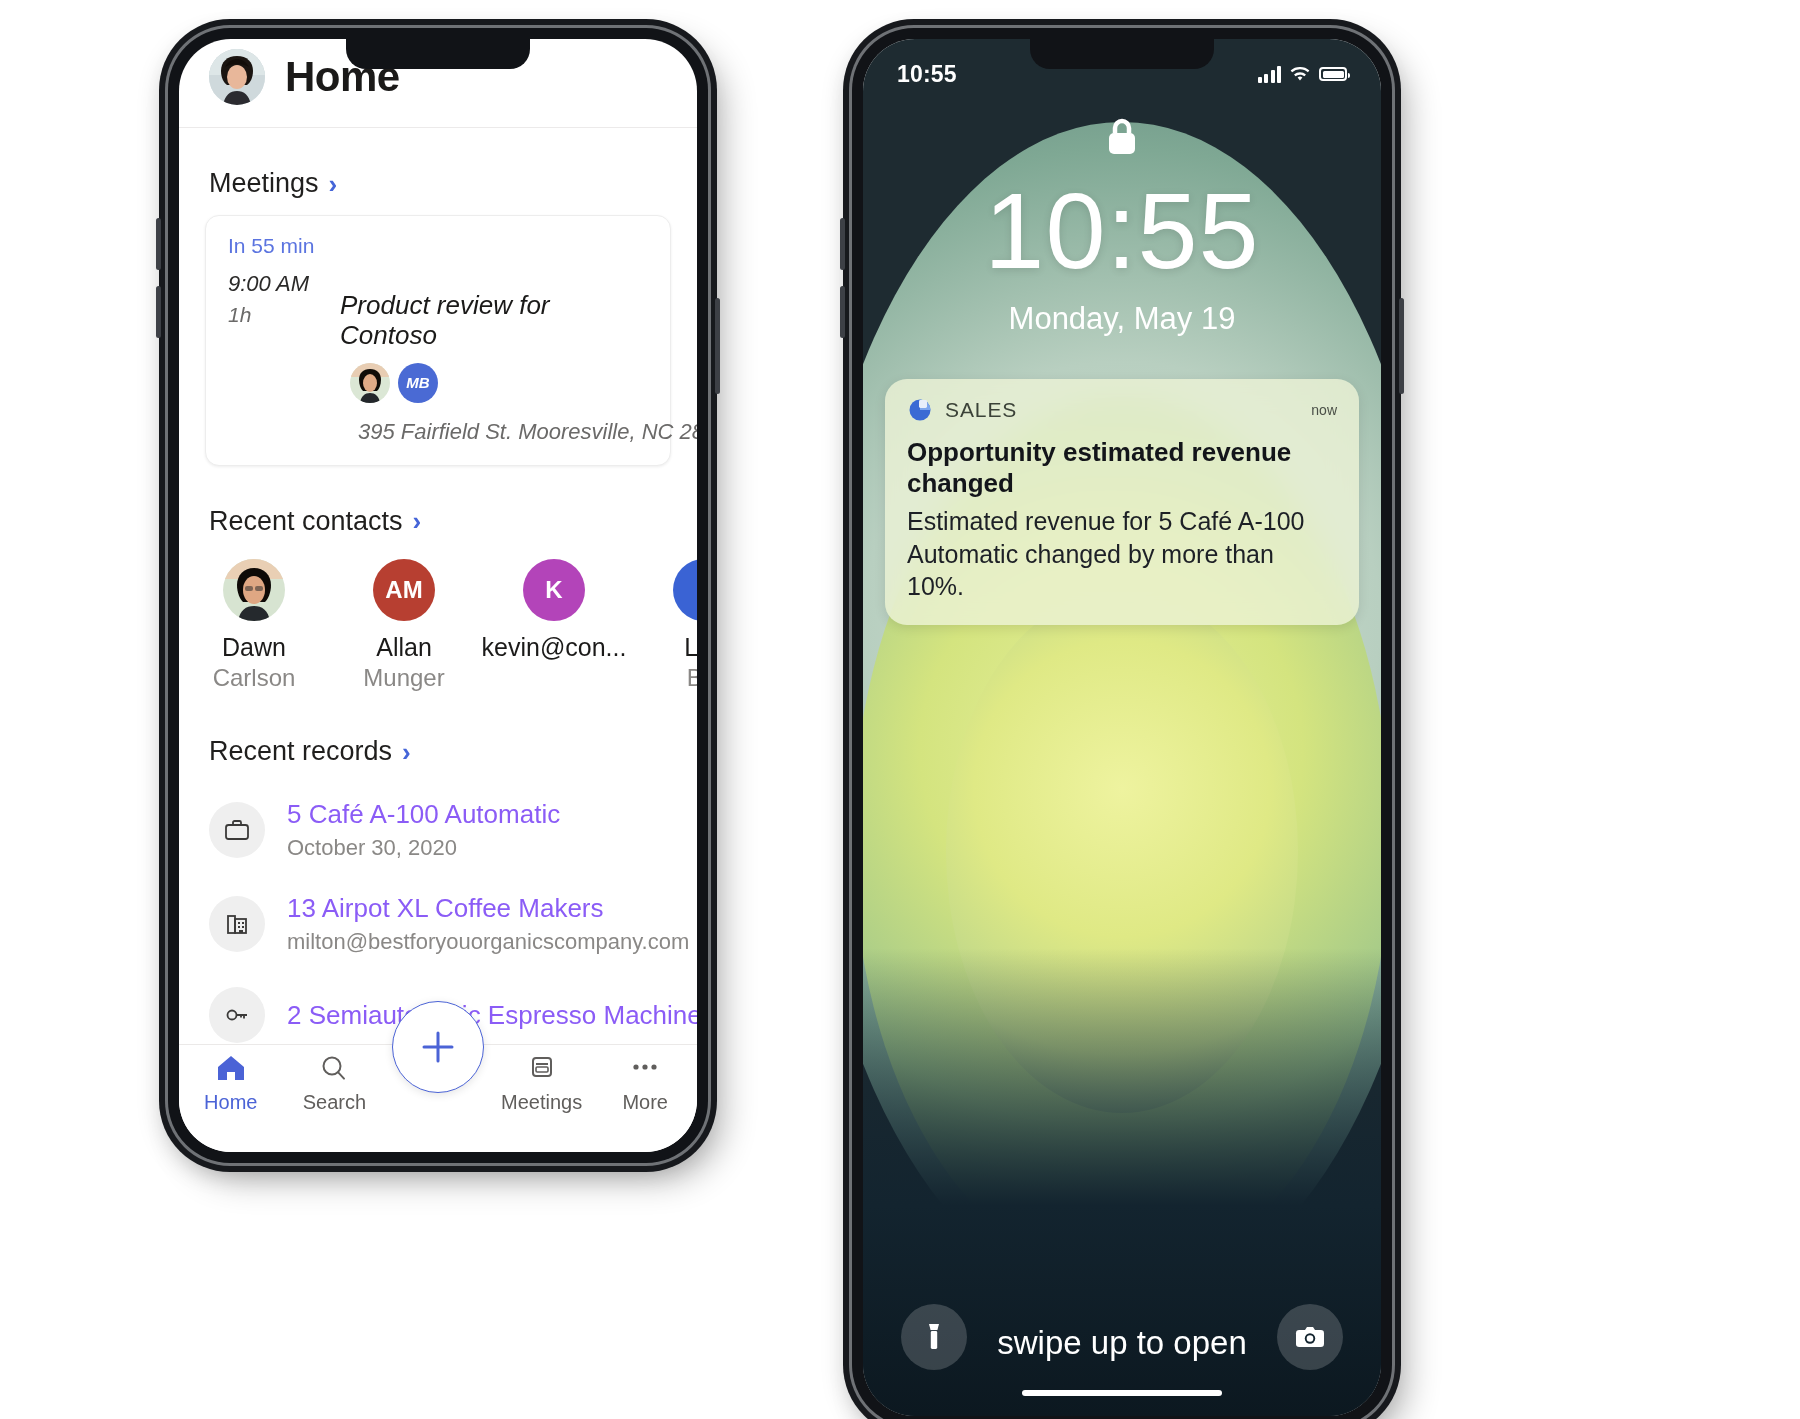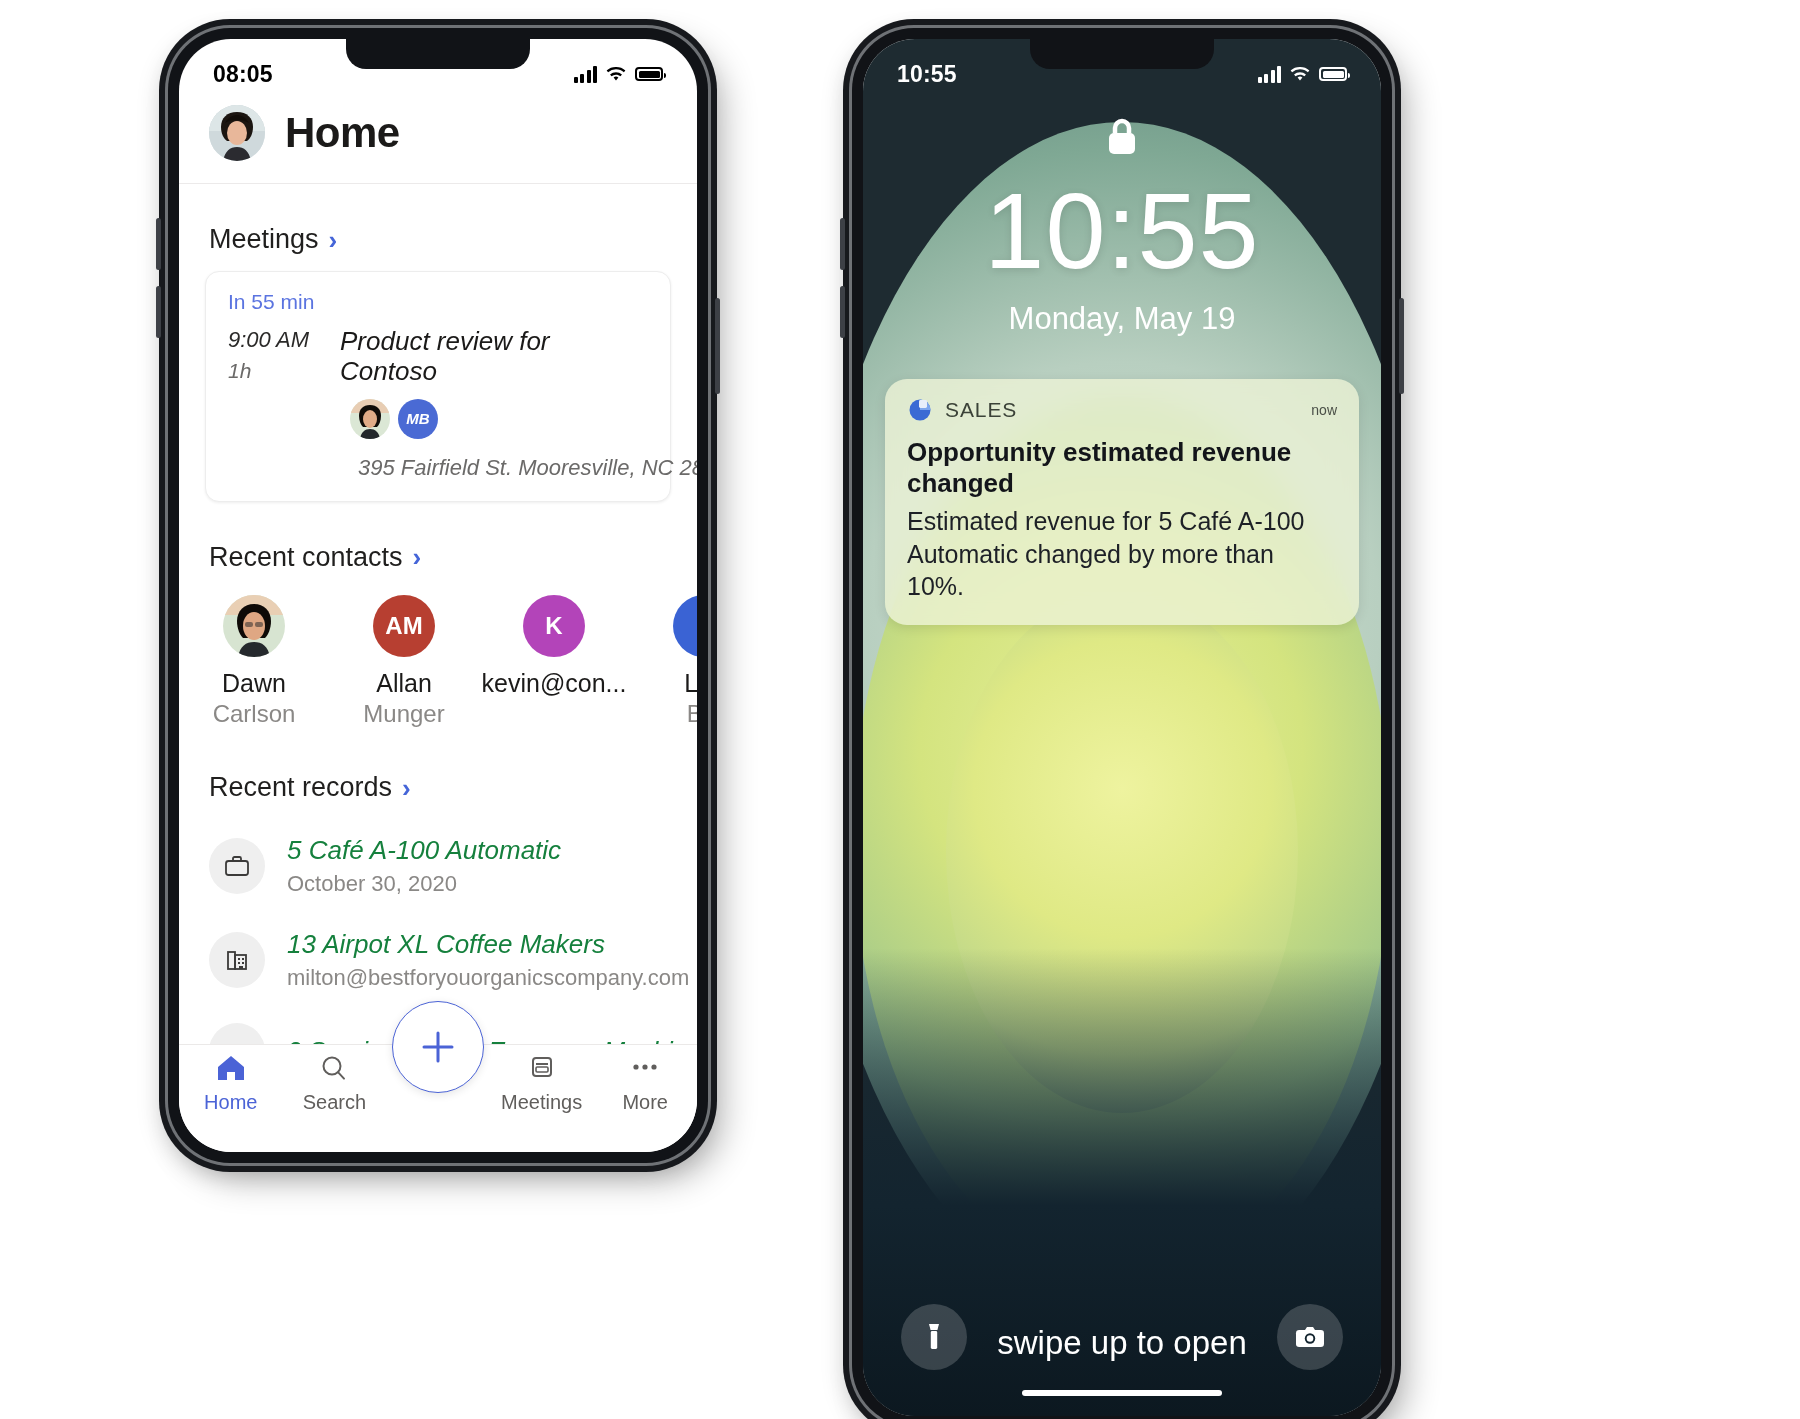--- a/index.html
+++ b/index.html
@@ -120,21 +120,21 @@
     color: #fff; font-size: 24px; font-weight: 600; overflow: hidden;
   }
   .contact .c1 { font-size: 25px; color: #1b1a19; line-height: 1.15; white-space: nowrap; }
   .contact .c2 { font-size: 24px; color: #8a8886; line-height: 1.2; margin-top: 2px; white-space: nowrap; }
 
   .record { display: flex; align-items: center; gap: 22px; padding: 16px 30px; }
   .rec-icon {
     width: 56px; height: 56px; border-radius: 50%; background: #efefef;
     display: flex; align-items: center; justify-content: center; flex: 0 0 auto;
   }
-  .rec-title { font-size: 26px; color: #15803d; white-space: nowrap; font-style: italic; }
+  .rec-title { font-size: 26px; color: #8b5cf6; white-space: nowrap; }
   .rec-sub { font-size: 22px; color: #8a8886; margin-top: 5px; white-space: nowrap; }
 
   
   .tabbar {
     position: relative; height: 108px; border-top: 1px solid #ebe9e8;
     display: flex; align-items: flex-start; padding-top: 8px; background: #fff;
   }
   .tab { flex: 1; text-align: center; color: #605e5c; }
   .tab .tl { font-size: 20px; margin-top: 4px; display: block; }
   .tab.active { color: #4b63d6; }
@@ -218,39 +218,20 @@
   <div class="phone" id="phone-left">
     <div class="side-btn" style="left:-12px; top:190px; width:5px; height:52px;"></div>
     <div class="side-btn" style="left:-12px; top:258px; width:5px; height:52px;"></div>
     <div class="side-btn" style="right:-12px; top:270px; width:5px; height:96px;"></div>
 
     <div class="screen">
       <div class="notch"></div>
 
       <div class="app">
 
-        <div class="statusbar" style="color:#000;">
-          <div>08:05</div>
-          <div class="icons">
-            <span class="bars">
-                <i></i>
-                <i></i>
-                <i></i>
-                <i></i>
-              </span>
-            <svg width="22" height="17" viewBox="0 0 24 18">
-              <path d="M12 15.5l2.6-3.1a4 4 0 0 0-5.2 0L12 15.5z" fill="currentColor"></path>
-              <path d="M12 9.2c1.9 0 3.6.7 4.9 1.8l1.6-1.9A10 10 0 0 0 12 6.6a10 10 0 0 0-6.5 2.5l1.6 1.9A7.4 7.4 0 0 1 12 9.2z" fill="currentColor"></path>
-              <path d="M12 3.4c3.3 0 6.3 1.2 8.6 3.2L22.2 4.7A15 15 0 0 0 12 .9 15 15 0 0 0 1.8 4.7l1.6 1.9A13 13 0 0 1 12 3.4z" fill="currentColor"></path>
-            </svg>
-            <span class="batt">
-                <span></span>
-              </span>
-          </div>
-        </div>
 
         <div class="app-header">
           <div class="avatar-photo">
             <svg width="56" height="56" viewBox="0 0 56 56">
               <rect width="56" height="56" fill="#cfd9dc"></rect>
               <rect x="0" y="0" width="56" height="26" fill="#dde6e7"></rect>
               <path d="M12 22c0-9 6-15 16-15s16 6 16 15c0 7-3 12-6 14H18c-3-2-6-7-6-14z" fill="#1b1511"></path>
               <ellipse cx="28" cy="28" rx="10" ry="12" fill="#e8b79a"></ellipse>
               <path d="M16 18c3-6 9-8 12-8s9 2 12 8c-3-2-7-3-12-3s-9 1-12 3z" fill="#120d09"></path>
               <path d="M14 56c2-10 7-14 14-14s12 4 14 14z" fill="#2b2b30"></path>
@@ -266,21 +247,21 @@
             <span class="chev">›</span>
           </div>
 
           <div class="meeting-card">
             <div class="pill-time">In 55 min</div>
             <div class="mt-row">
               <div class="mt-left">
                 <div class="mt-time">9:00 AM</div>
                 <div class="mt-dur">1h</div>
               </div>
-              <div style="flex:1; min-width:0;">
+              <div style="flex:1; min-width:0;margin-top:20px;">
                 <div class="mt-subject">Product review for Contoso</div>
                 <div class="mt-people">
                   <span class="mini-av">
                     <svg width="40" height="40" viewBox="0 0 40 40">
                       <rect width="40" height="40" fill="#dbe7d5"></rect>
                       <rect x="0" y="0" width="40" height="14" fill="#e8cdb3"></rect>
                       <path d="M9 17c0-7 4-11 11-11s11 4 11 11c0 5-2 9-4 11H13c-2-2-4-6-4-11z" fill="#100c08"></path>
                       <ellipse cx="20" cy="20" rx="7" ry="9" fill="#e0ab87"></ellipse>
                       <path d="M10 40c1-7 5-10 10-10s9 3 10 10z" fill="#23272b"></path>
                     </svg>

